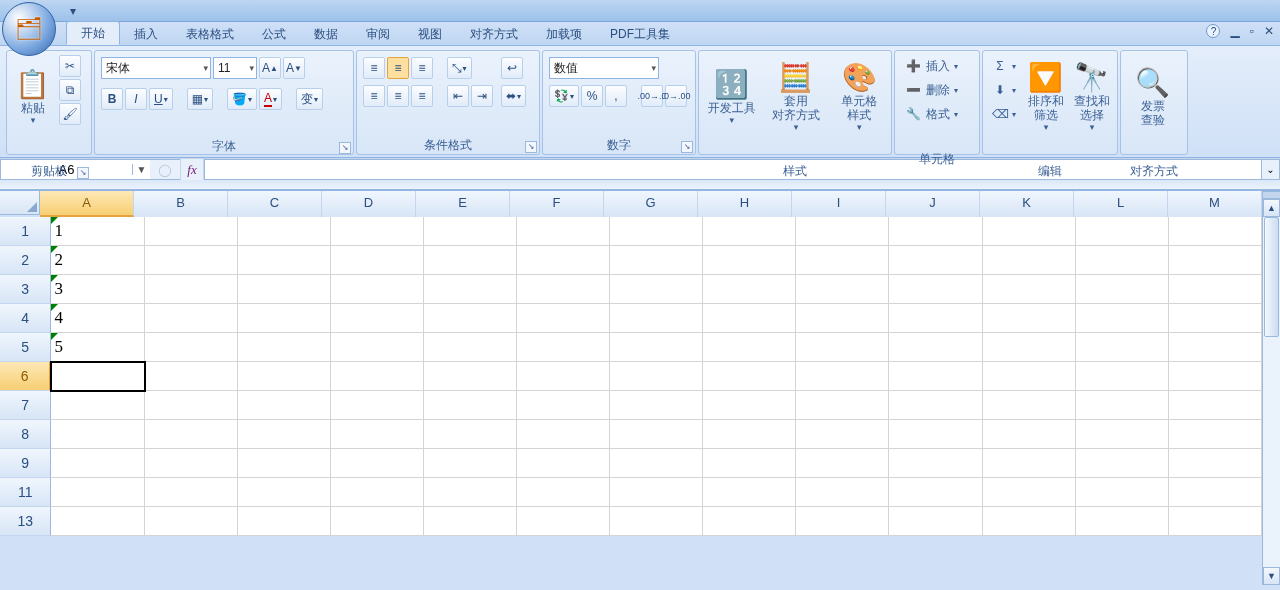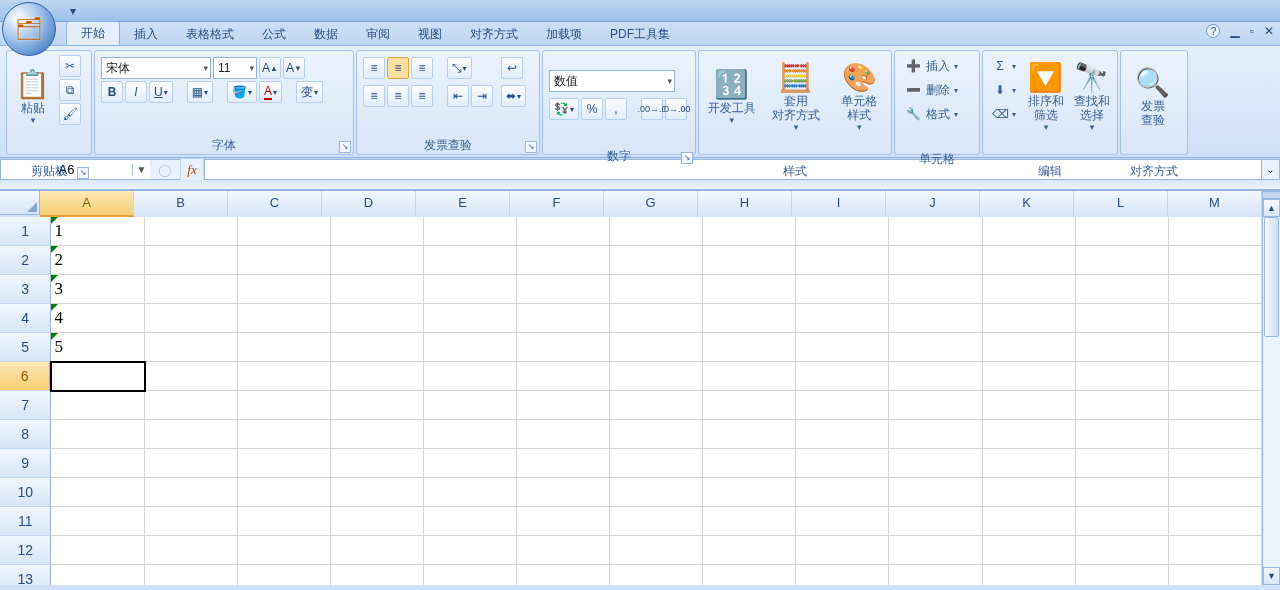--- a/index.html
+++ b/index.html
@@ -36,37 +36,37 @@
 .row{ display:flex; gap:2px; align-items:center;}
 .mini{ width:22px;height:22px; border:1px solid #b8cfeb; background:linear-gradient(#fcfdff,#e1ecf9); border-radius:2px; display:flex;align-items:center;justify-content:center; font-size:12px; color:#2b4f81; cursor:pointer;}
 .mini.sep{ width:10px; background:none; border:none; cursor:default;}
 .mini .dd{ font-size:8px; margin-left:1px;}
 .mini.wide{ width:auto; padding:0 4px;}
 .mini.active{ background:#fde0a0; border-color:#e6a23c;}
 
 .combo{ height:22px; border:1px solid #8fb4e3; background:#fff; display:flex; align-items:center; padding:0 2px 0 4px; font-size:12px; color:#222;}
 .combo.font{ width:110px;}
 .combo.size{ width:44px;}
-.combo.numfmt{ width:126px;margin-top:13px;}
+.combo.numfmt{ width:110px;}
 .combo .dd{ margin-left:auto; font-size:9px; color:#555;}
 
 .menu-item{ height:22px; display:flex; align-items:center; gap:4px; padding:0 4px; border:1px solid transparent; border-radius:2px; cursor:pointer; color:#3a5f94; font-size:12px; white-space:nowrap;}
 .menu-item .sicon{width:16px;text-align:center;font-size:12px;}
 .menu-item .dd{font-size:8px;}
 
 
 .formula-area{ border-bottom:1px solid #8fb4e3; background:#e8f0fb;}
 .fbar{ height:22px; display:flex; align-items:stretch; border-top:1px solid #c4d6ee;}
 .namebox{ width:150px; background:#fff; border:1px solid #9bb8dd; border-right:none; display:flex; align-items:center;}
 .namebox .val{ flex:1; text-align:center; font-size:13px; color:#000;}
 .namebox .dd{ width:18px; border-left:1px solid #9bb8dd; text-align:center; font-size:10px; color:#555; cursor:pointer;}
 .fx-controls{ display:flex; align-items:center; background:#e8f0fb; border-top:1px solid #9bb8dd; border-bottom:1px solid #9bb8dd;}
 .fx-btn{ width:30px; height:100%; display:flex;align-items:center;justify-content:center; color:#6d88ae; cursor:pointer; font-size:12px;}
 .fx-btn.disabled{ color:#b7c7dc;}
-.fx{ font-style:italic; font-family:"Times New Roman",serif; font-size:13px; color:#c2410c; width:24px; text-align:left; border-left:1px solid #c4d6ee; border-right:1px solid #c4d6ee; height:100%; display:flex;align-items:center;justify-content:center;}
+.fx{ font-style:italic; font-family:"Times New Roman",serif; font-size:13px; color:#701a75; width:24px; text-align:left; border-left:1px solid #c4d6ee; border-right:1px solid #c4d6ee; height:100%; display:flex;align-items:center;justify-content:center;}
 .formula-input{ flex:1; background:#fff; border:1px solid #9bb8dd; padding:0 4px; display:flex; align-items:center; font-size:13px;}
 .expand{ width:18px; border:1px solid #9bb8dd; border-left:none; background:#e8f0fb; display:flex;align-items:center;justify-content:center; cursor:pointer; font-size:10px;}
 
 .ruler-pad{ height:10px; background:linear-gradient(#dce8f8,#eaf2fc); border-bottom:1px solid #9bb8dd;}
 
 
 .grid-wrap{ position:relative; display:flex; height:394px;}
 .corner{ width:52px; height:24px; background:linear-gradient(#f0f6fd,#d7e5f6); border-right:1px solid #9bb8dd; border-bottom:1px solid #9bb8dd; position:relative;}
 .corner::after{content:""; position:absolute; right:2px; bottom:2px; width:0;height:0; border-left:10px solid transparent; border-bottom:10px solid #8aa8ce;}
 .ch{ width:94px; border-right:1px solid #c4d6ee; text-align:center; font-size:13px; color:#2b4f81; line-height:24px; background:linear-gradient(#f0f6fd,#d7e5f6); }
@@ -135,21 +135,21 @@
           </div>
         <div class="mini">
             <span class="g">🖌</span>
           </div>
       </div>
     </div>
     <div class="group-title"><span>剪贴板</span><span class="launcher">↘</span></div>
   </div>
 
   <div class="group" style="width:260px">
-    <div class="group-body" style="flex-direction:column; gap:2px; padding:6px;">
+    <div class="group-body" style="flex-direction:column; gap:9px; padding:6px;">
       <div class="row">
         <div class="combo font">
             <span>宋体</span>
             <span class="dd g">▾</span>
           </div>
         <div class="combo size">
             <span>11</span>
             <span class="dd g">▾</span>
           </div>
         <div class="mini">A<sup style="font-size:8px">▲</sup></div>
@@ -231,21 +231,21 @@
       <div class="stack" style="gap:6px">
         <div class="mini">
             <span class="g">↩</span>
           </div>
         <div class="mini wide">
             <span class="g">⬌</span>
             <span class="dd g">▾</span>
           </div>
       </div>
     </div>
-    <div class="group-title"><span>发票查验</span><span class="launcher">↘</span></div>
+    <div class="group-title"><span>条件格式</span><span class="launcher">↘</span></div>
   </div>
 
   <div class="group" style="width:154px">
     <div class="group-body" style="flex-direction:column; gap:6px; padding:6px;">
       <div class="combo numfmt">
           <span>数值</span>
           <span class="dd g">▾</span>
         </div>
       <div class="row">
         <div class="mini wide">
@@ -534,53 +534,21 @@
           <div class="cell"></div>
           <div class="cell"></div>
           <div class="cell"></div>
           <div class="cell"></div>
           <div class="cell"></div>
           <div class="cell"></div>
           <div class="cell"></div>
           <div class="cell"></div>
         </div>
         <div class="row-line">
-          <div class="rh">10</div>
-          <div class="cell"></div>
-          <div class="cell"></div>
-          <div class="cell"></div>
-          <div class="cell"></div>
-          <div class="cell"></div>
-          <div class="cell"></div>
-          <div class="cell"></div>
-          <div class="cell"></div>
-          <div class="cell"></div>
-          <div class="cell"></div>
-          <div class="cell"></div>
-          <div class="cell"></div>
-          <div class="cell"></div>
-        </div>
-        <div class="row-line">
           <div class="rh">11</div>
-          <div class="cell"></div>
-          <div class="cell"></div>
-          <div class="cell"></div>
-          <div class="cell"></div>
-          <div class="cell"></div>
-          <div class="cell"></div>
-          <div class="cell"></div>
-          <div class="cell"></div>
-          <div class="cell"></div>
-          <div class="cell"></div>
-          <div class="cell"></div>
-          <div class="cell"></div>
-          <div class="cell"></div>
-        </div>
-        <div class="row-line">
-          <div class="rh">12</div>
           <div class="cell"></div>
           <div class="cell"></div>
           <div class="cell"></div>
           <div class="cell"></div>
           <div class="cell"></div>
           <div class="cell"></div>
           <div class="cell"></div>
           <div class="cell"></div>
           <div class="cell"></div>
           <div class="cell"></div>

